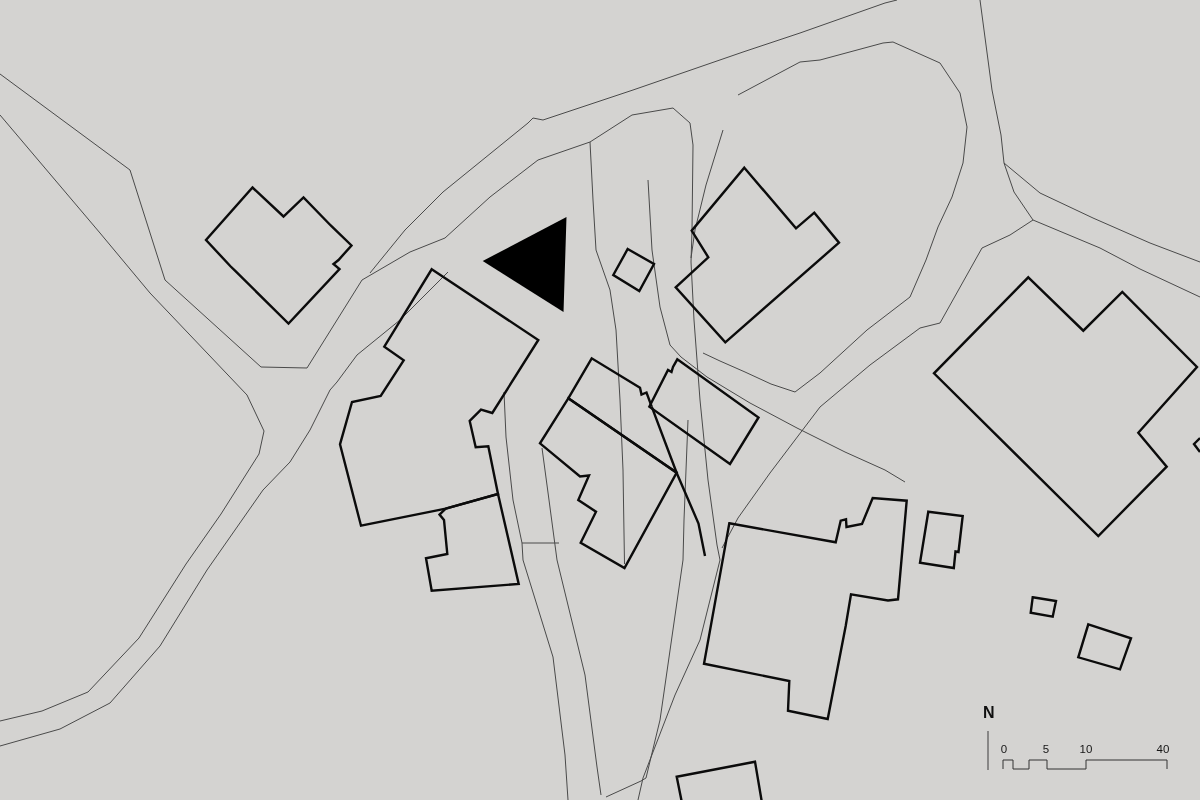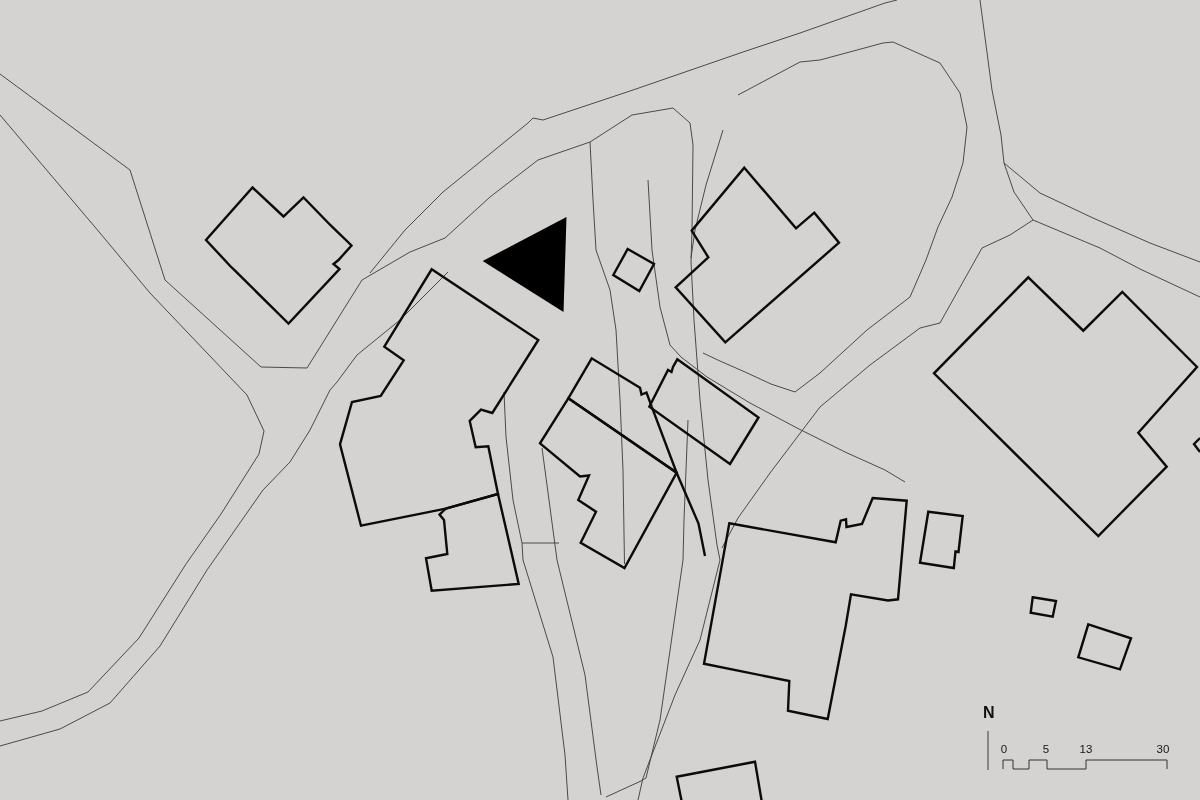--- a/index.html
+++ b/index.html
@@ -69,16 +69,16 @@
         <path d="M988,731 L988,770" fill="none" stroke="#555" stroke-width="1.2" stroke-linejoin="miter" stroke-linecap="butt"></path>
         <path d="M1003,769 L1003,760 L1013,760 L1013,769 L1029,769 L1029,760 L1047,760 L1047,769 L1086,769 L1086,760 L1167,760 L1167,769" fill="none" stroke="#333" stroke-width="1" stroke-linejoin="miter" stroke-linecap="butt"></path>
       </g>
   </svg>
 
   <div class="annot" id="north-label">N</div>
 
   <div id="scale-labels">
     <span class="scale-label" style="left: 1004px;">0</span>
     <span class="scale-label" style="left: 1046px;">5</span>
-    <span class="scale-label" style="left: 1086px;">13</span>
-    <span class="scale-label" style="left: 1163px;">30</span>
+    <span class="scale-label" style="left: 1086px;">10</span>
+    <span class="scale-label" style="left: 1163px;">40</span>
   </div>
 </div>
 
 </body></html>

